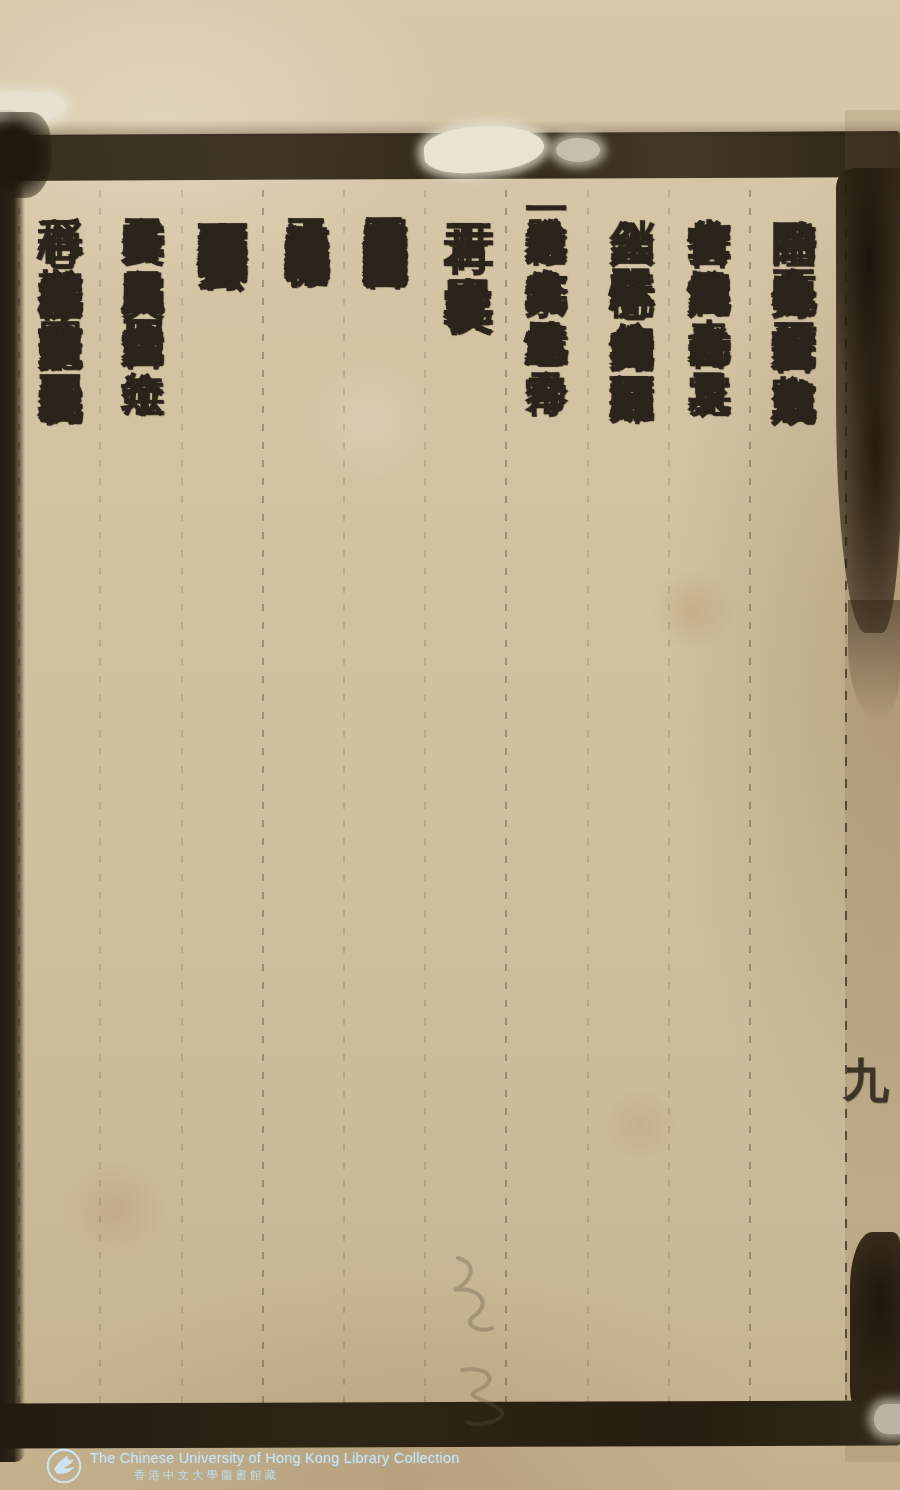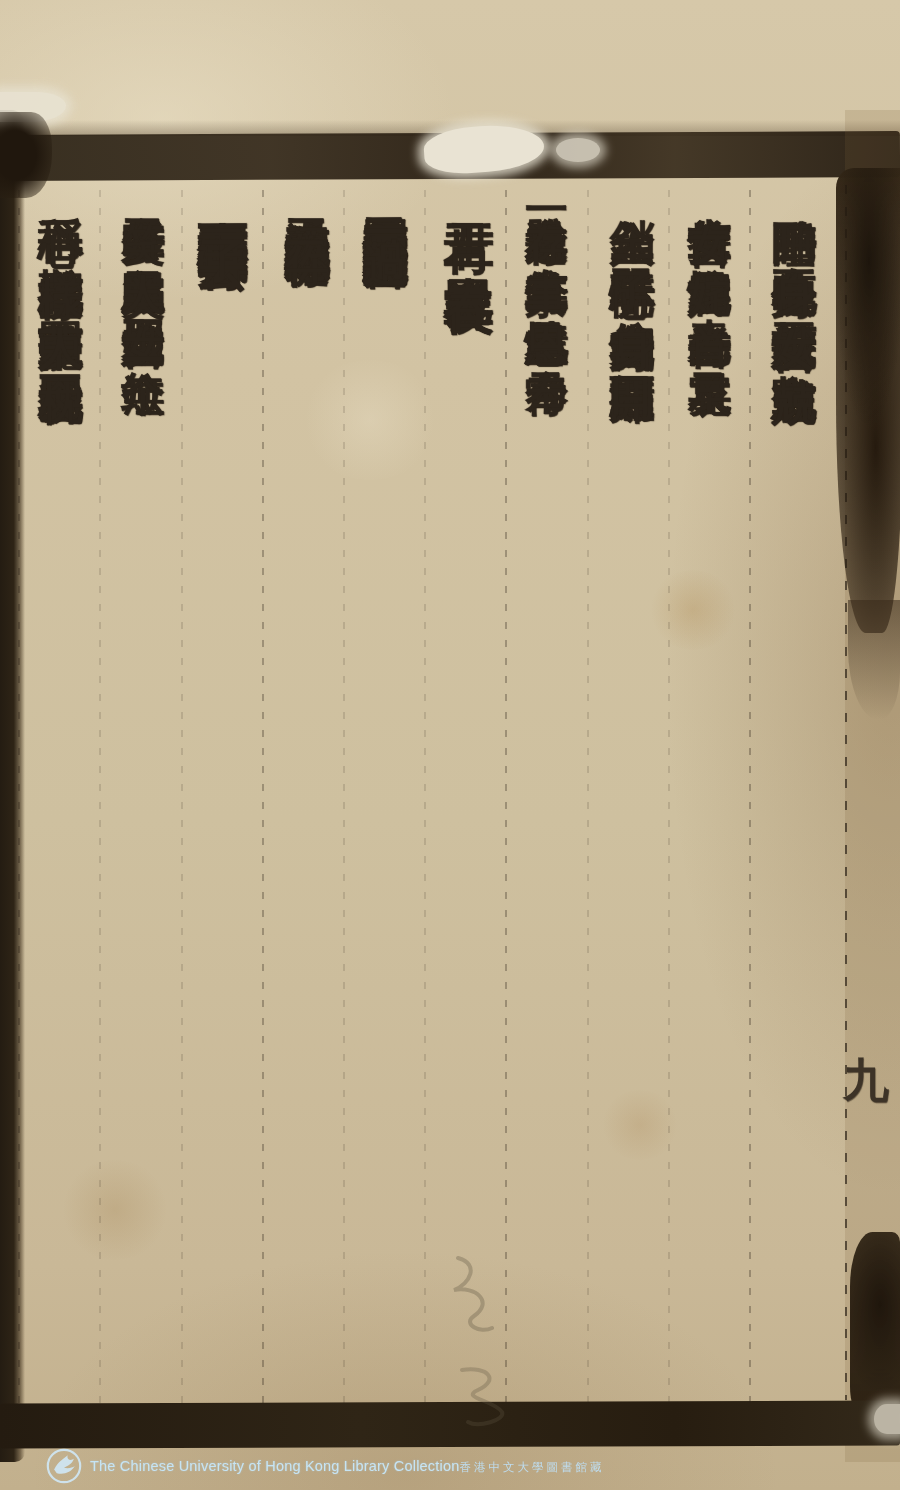--- a/index.html
+++ b/index.html
@@ -95,24 +95,24 @@
   .stain3{left:600px; top:1090px;width:80px; height:70px; background:radial-gradient(circle,rgba(160,115,60,.16),transparent 70%);}
   .stain4{left:300px; top:360px; width:140px;height:120px;background:radial-gradient(circle,rgba(235,225,200,.35),transparent 70%);}
   
   .brush{opacity:.6;}
   
   .watermark{
     left:46px; top:1444px; width:560px; height:44px; display:flex; align-items:center;
     font-family:"Liberation Sans","DejaVu Sans",sans-serif;
   }
   .wm-logo{width:36px; height:36px; margin-right:8px; flex:0 0 auto;}
-  .wm-text{display:flex; flex-direction:row; justify-content:flex-end;}
+  .wm-text{display:flex; flex-direction:column; justify-content:flex-end;}
   .wm-line1{font-size:14.5px; color:#c6e4f4; text-shadow:0 0 2px rgba(180,215,235,.55); letter-spacing:.2px;}
   .wm-line2{font-size:11.5px; color:#bedcee; letter-spacing:3px; margin-top:2px;
-            font-family:Liberation Serif, serif;}
+            font-family:Liberation Serif, serif;margin-left:44px;}
 </style>
 </head>
 <body>
 
 <div id="page">
 
   <div class="abs stain stain1"></div>
   <div class="abs stain stain2"></div>
   <div class="abs stain stain3"></div>
   <div class="abs stain stain4"></div>

